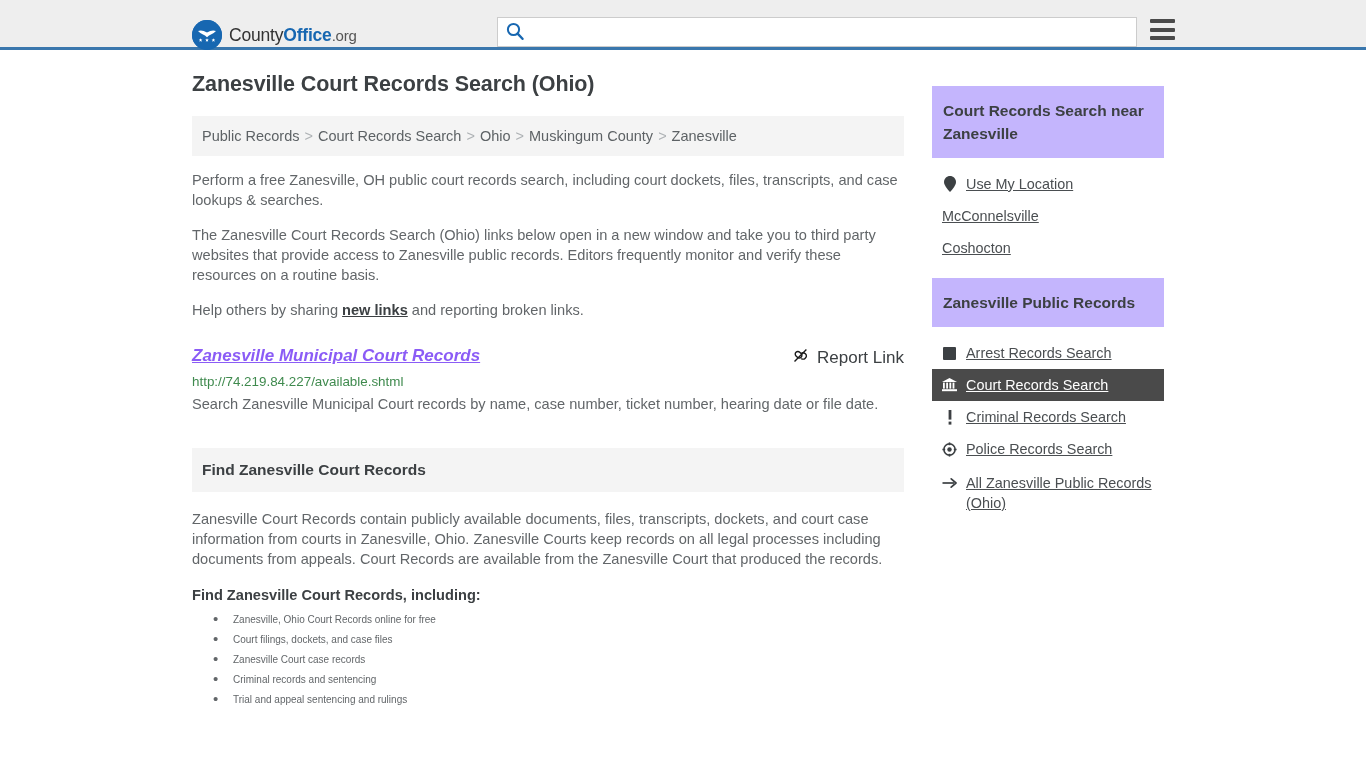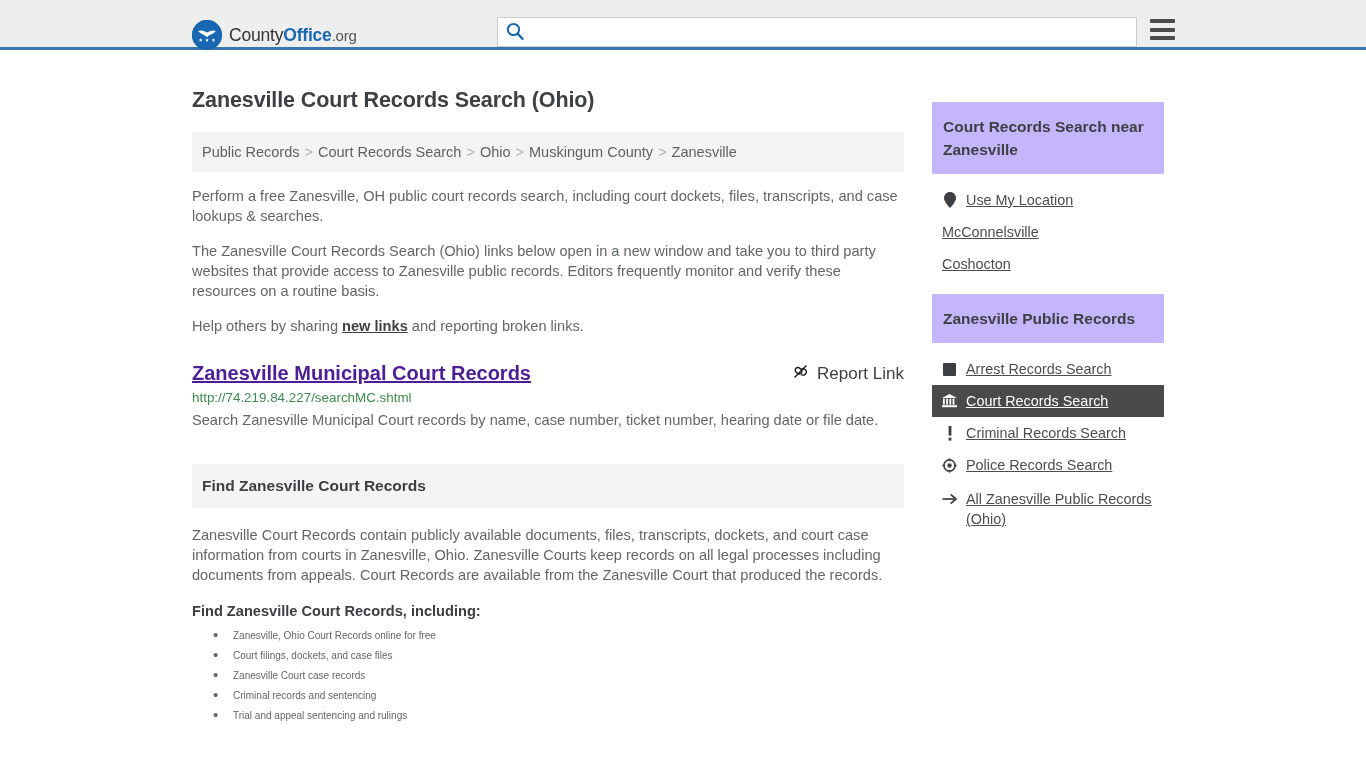--- a/index.html
+++ b/index.html
@@ -95,21 +95,21 @@
     height: 4px;
     width: 100%;
     background: #4a4a4a;
     border-radius: 1px;
   }
 
   
   .page {
     position: relative;
     width: 1366px;
-    padding: 16px;
+    padding: 0;
   }
   .container {
     width: 982px;
     margin: 0 auto;
     position: relative;
     padding-top: 22px;
     display: flex;
     gap: 28px;
   }
   .main-col { width: 712px; flex: 0 0 712px; }
@@ -149,25 +149,26 @@
   }
 
   
   .result { margin-top: 26px; position: relative; }
   .result-head {
     display: flex;
     align-items: flex-start;
     justify-content: space-between;
   }
   .result-title {
-    font-size: 20px;
-    font-weight: bold;
-    color: #4c1d95;
+    font-size: 17px;
+    font-weight: bold;
+    color: #8b5cf6;
     text-decoration: underline;
     cursor: pointer;
+    font-style: italic;
   }
   .report-link {
     display: flex;
     align-items: center;
     gap: 8px;
     font-size: 17px;
     color: #3c4043;
     cursor: pointer;
     white-space: nowrap;
     padding-top: 1px;
@@ -321,21 +322,21 @@
             <span>
               <svg width="17" height="17" viewBox="0 0 17 17">
                 <path d="M4 5.2 a2.6 2.6 0 0 1 3.7 0 l1.4 1.4 a2.6 2.6 0 0 1 0 3.7 a2.6 2.6 0 0 1 -3.7 0 l-1.4 -1.4 a2.6 2.6 0 0 1 0 -3.7 Z" fill="none" stroke="#1a1a1a" stroke-width="1.4"></path>
                 <path d="M9.3 6.5 a2.6 2.6 0 0 1 3.7 0 l.6 .6 a2.6 2.6 0 0 1 0 3.7 l-.6 .6 a2.6 2.6 0 0 1 -3.7 0" fill="none" stroke="#1a1a1a" stroke-width="1.4"></path>
                 <line x1="2.5" y1="14.4" x2="14.4" y2="2.4" stroke="#1a1a1a" stroke-width="1.4"></line>
               </svg>
             </span>
             <span>Report Link</span>
           </div>
         </div>
-        <a class="result-url" href="#">http://74.219.84.227/searchMC.shtml</a>
+        <a class="result-url" href="#">http://74.219.84.227/available.shtml</a>
         <div class="result-desc">Search Zanesville Municipal Court records by name, case number, ticket number, hearing date or file date.</div>
       </div>
 
       <div class="section-head">Find Zanesville Court Records</div>
       <div class="section-body">
         <p class="body-text">Zanesville Court Records contain publicly available documents, files, transcripts, dockets, and court case information from courts in Zanesville, Ohio. Zanesville Courts keep records on all legal processes including documents from appeals. Court Records are available from the Zanesville Court that produced the records.</p>
         <div class="sub-head">Find Zanesville Court Records, including:</div>
         <ul class="bullets">
           <li>Zanesville, Ohio Court Records online for free</li>
           <li>Court filings, dockets, and case files</li>

